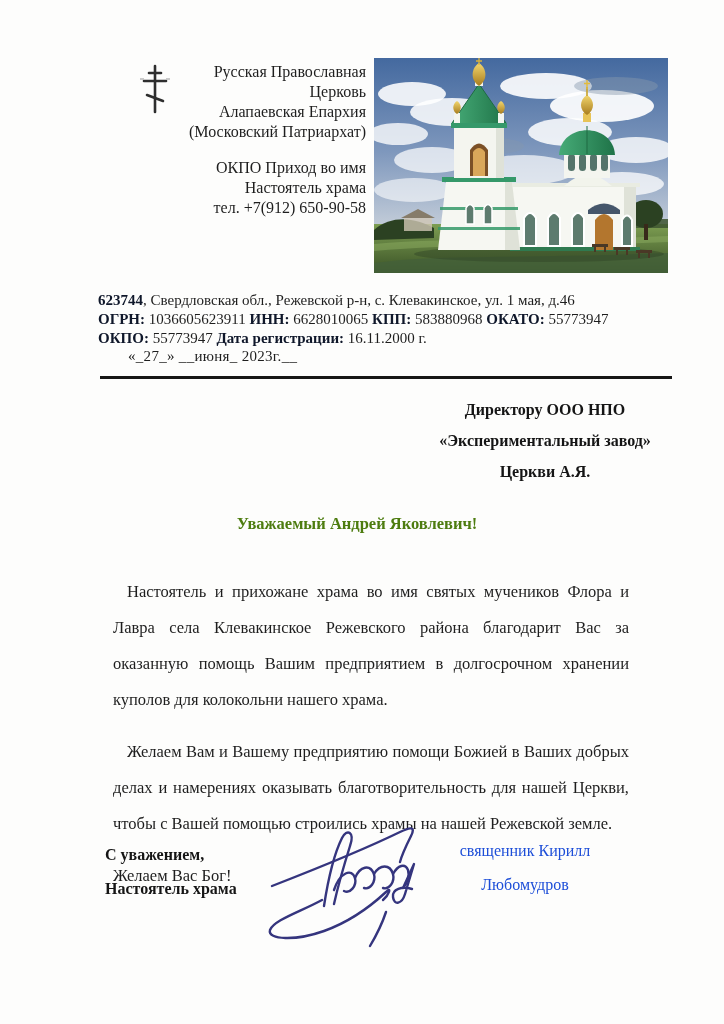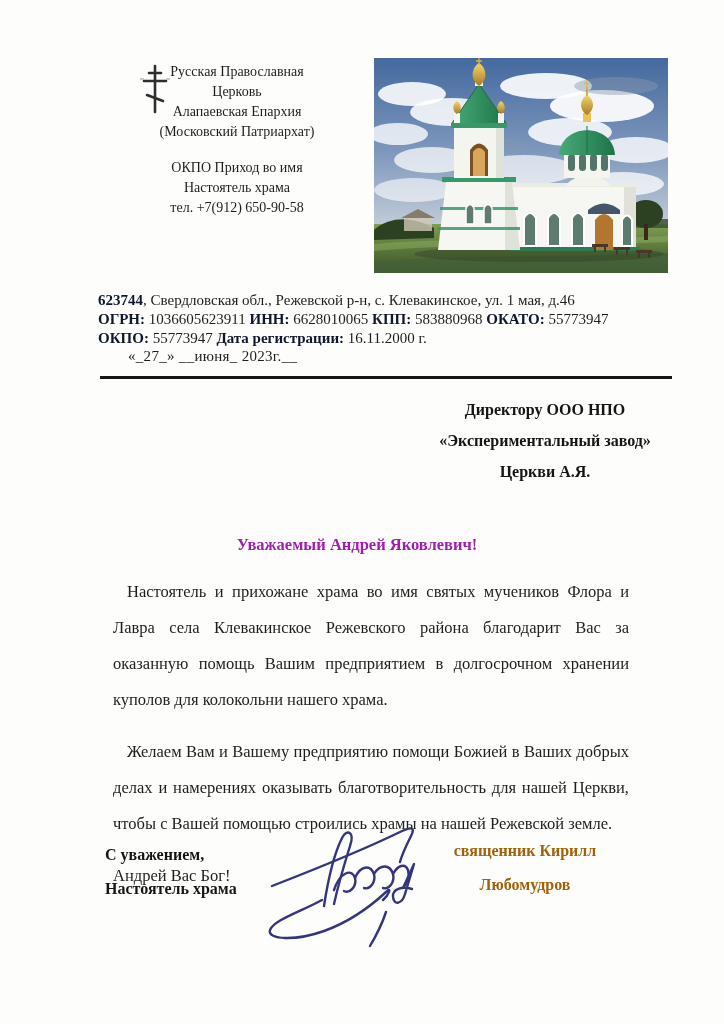--- a/index.html
+++ b/index.html
@@ -4,50 +4,50 @@
 <style>
   html,body{margin:0;padding:0;background:#e8e8e8;}
   .page{
     position:relative;width:724px;height:1024px;margin:0 auto;
     background:#fdfdfc;overflow:hidden;
     font-family:"Liberation Serif","DejaVu Serif",serif;
     color:#1e1e1e;
   }
   
   .head-left{
-    position:absolute;left:95px;top:62px;width:284px;
-    text-align:center;font-size:14px;line-height:20px;
+    position:absolute;left:82px;top:62px;width:284px;
+    text-align:right;font-size:16px;line-height:20px;
   }
   .head-left .grp2{margin-top:16px;}
   .cross{position:absolute;left:138px;top:62px;width:34px;height:54px;}
   .photo{position:absolute;left:374px;top:58px;width:294px;height:215px;}
   
   .reqs{position:absolute;left:98px;top:291px;width:570px;font-size:15px;line-height:18.8px;}
   .reqs b{color:#0f172a;}
   .date-line{padding-left:30px;letter-spacing:.3px;}
   .divider{position:absolute;left:100px;top:376px;width:572px;height:3px;background:#161616;}
   
   .recipient{
     position:absolute;left:420px;top:394px;width:250px;
     text-align:center;font-weight:bold;font-size:16px;line-height:31px;color:#151515;
   }
   
   .salutation{
     position:absolute;left:97px;top:514px;width:520px;
-    text-align:center;font-weight:bold;font-size:16.5px;color:#a21caf;margin-top:21px;
+    text-align:center;font-weight:bold;font-size:16.5px;color:#4d7c0f;
   }
   .body-text{
     position:absolute;left:97px;top:558px;width:548px;
     font-size:16.5px;line-height:36px;text-align:justify;
   }
   .body-text p{margin:16px;text-indent:14px;}
   .body-text p.no-indent{text-indent:0;}
   
   .sig-left{position:absolute;left:105px;top:838px;font-weight:bold;font-size:16px;line-height:34px;color:#151515;}
-  .sig-right{position:absolute;left:425px;top:834px;width:200px;text-align:center;font-weight:bold;font-size:16px;line-height:34px;color:#a16207;}
+  .sig-right{position:absolute;left:425px;top:834px;width:200px;text-align:center;font-weight:normal;font-size:16px;line-height:34px;color:#1d4ed8;}
   .sig-ink{position:absolute;left:258px;top:802px;width:210px;height:150px;}
 </style>
 </head>
 <body>
 
 <div class="page">
 
   <svg class="cross" viewBox="0 0 34 54">
     <g stroke="#2e2e2e" stroke-width="2.6" stroke-linecap="round" fill="none">
       <path d="M17,4 L17,50"></path>
@@ -219,21 +219,21 @@
     <div>Директору ООО НПО</div>
     <div>«Экспериментальный завод»</div>
     <div>Церкви А.Я.</div>
   </div>
 
   <div class="salutation">Уважаемый Андрей Яковлевич!</div>
 
   <div class="body-text">
     <p>Настоятель и прихожане храма во имя святых мучеников Флора и Лавра села Клевакинское Режевского района благодарит Вас за оказанную помощь Вашим предприятием в долгосрочном хранении куполов для колокольни нашего храма.</p>
     <p>Желаем Вам и Вашему предприятию помощи Божией в Ваших добрых делах и намерениях оказывать благотворительность для нашей Церкви, чтобы с Вашей помощью строились храмы на нашей Режевской земле.</p>
-    <p class="no-indent">Андрей Вас Бог!</p>
+    <p class="no-indent">Желаем Вас Бог!</p>
   </div>
 
   <div class="sig-left">
     <div>С уважением,</div>
     <div>Настоятель храма</div>
   </div>
 
   <svg class="sig-ink" viewBox="0 0 210 150">
     <g fill="none" stroke="#35357e" stroke-width="2.4" stroke-linecap="round" stroke-linejoin="round">
 

